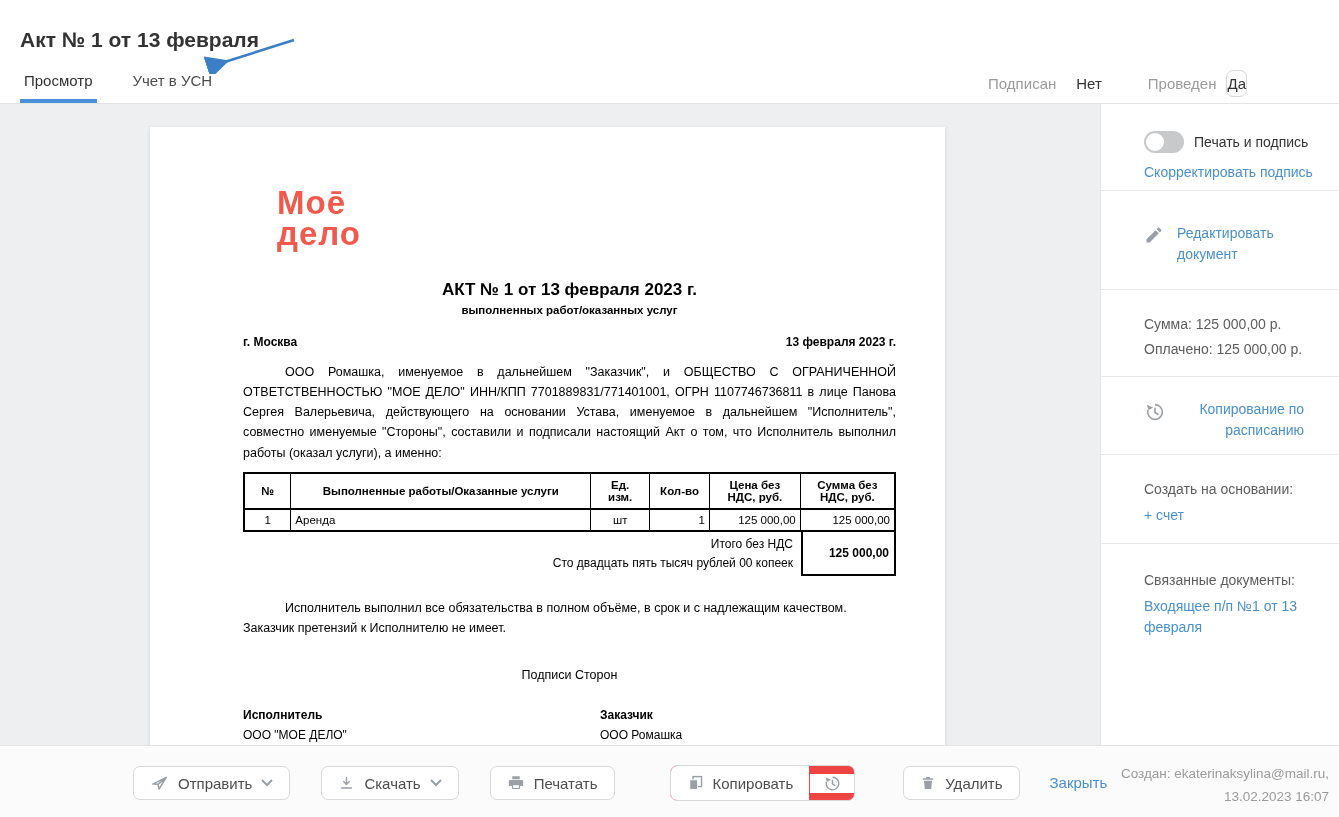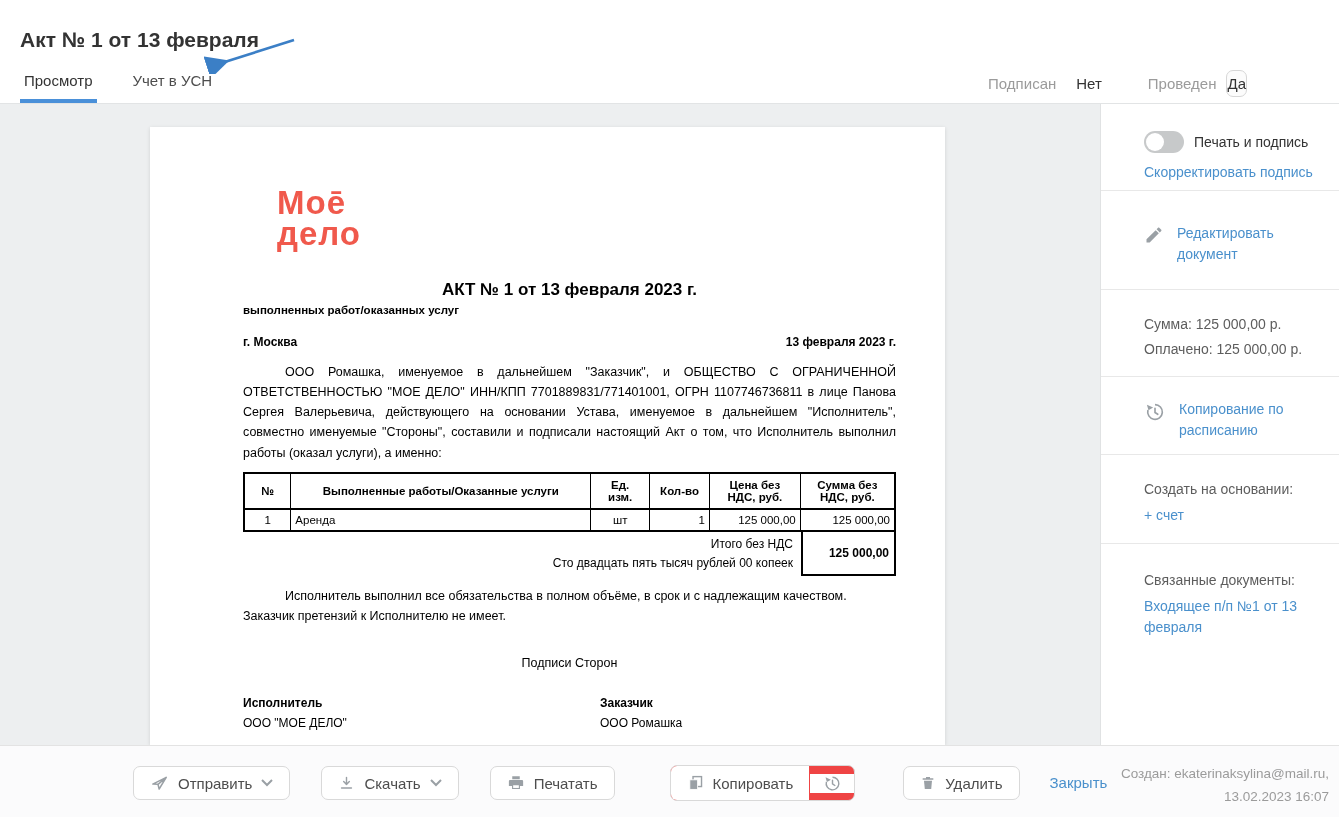--- a/index.html
+++ b/index.html
@@ -24,48 +24,48 @@
                 padding:4px 0; font-size:15px; color:#333; font-family:inherit; cursor:pointer; }
 
   
   .doc-page { position:absolute; left:150px; top:127px; width:795px; height:618px;
               background:#fff; box-shadow:0 1px 4px rgba(0,0,0,.12); overflow:hidden;
               color:#000; }
   .doc-content { padding:0 49px 0 93px; }
   .logo { margin:60px 0 0 34px; color:#f0594c; font-weight:bold; font-size:33px;
           line-height:0.95; letter-spacing:1px; }
   .doc-title { text-align:center; font-size:17px; font-weight:bold; margin-top:30px; }
-  .doc-subtitle { font-size:11.5px; font-weight:bold; margin-top:4px; }
+  .doc-subtitle { text-align:center; font-size:11.5px; font-weight:bold; margin-top:4px; }
   .city-date { display:flex; justify-content:space-between; font-size:12px; font-weight:bold; margin-top:19px; }
   .intro { margin-top:13px; font-size:12.5px; line-height:1.62; text-align:justify; text-indent:42px; }
   .doc-table { border-collapse:collapse; margin-top:9px; width:653px; }
   .doc-table th, .doc-table td { border:1px solid #000; font-size:11.5px; padding:2px 4px; }
   .doc-table { border:2px solid #000; }
   .doc-table thead th { font-weight:bold; text-align:center; white-space:pre-line;
                         border-bottom:2px solid #000; height:36px; }
   .doc-table tbody td { height:22px; }
   .c { text-align:center; } .r { text-align:right; } .l { text-align:left; }
   .totals { display:flex; width:653px; }
   .totals-text { flex:1; text-align:right; font-size:12px; line-height:1.55; padding:3px 8px 0 0; }
   .totals-box { width:95px; border:2px solid #000; border-top:none; display:flex;
                 align-items:center; justify-content:flex-end; padding-right:5px;
                 font-size:12px; font-weight:bold; height:44px; }
-  .closing { margin-top:10px; font-size:12.5px; line-height:1.6; text-indent:42px; }
+  .closing { margin-top:22px; font-size:12.5px; line-height:1.6; text-indent:42px; }
   .sign-title { text-align:center; font-weight:normal; font-size:12.5px; margin-top:30px; }
   .parties { display:flex; margin-top:24px; font-size:12px; line-height:1.65; }
   .party-left { width:357px; }
   .party-role { font-weight:bold; }
 
   
   .sidebar { position:absolute; left:1100px; top:104px; width:239px; height:641px;
              background:#fff; border-left:1px solid #e0e2e3; }
   .side-sec { border-top:1px solid #e8e8e8; padding-left:43px; position:relative; }
   .side-sec:first-child { border-top:none; }
   .sec1 { height:86px; } .sec2 { height:99px; } .sec3 { height:87px; }
-  .sec4 { height:78px; } .sec5 { height:89px; } .sec6 { height:202px; }
+  .sec4 { height:78px;text-align:right; } .sec5 { height:89px; } .sec6 { height:202px; }
   .toggle-row { display:flex; align-items:center; gap:10px; padding-top:27px; }
   .toggle { width:40px; height:22px; border-radius:11px; background:#c7c9ca; position:relative; cursor:pointer; flex:none; }
   .toggle-knob { position:absolute; left:2px; top:2px; width:18px; height:18px; border-radius:50%; background:#fff; }
   .toggle-label { font-size:14px; color:#333;text-align:center; }
   .blue-link { color:#4a90cc; font-size:14px; cursor:pointer; text-decoration:none; line-height:1.5; }
   .sec1 .blue-link { display:inline-block; margin-top:9px; }
   .icon-row { display:flex; align-items:flex-start; gap:13px; padding-top:32px; }
   .sec4 .icon-row { padding-top:22px; }
   .icon-row svg { flex:none; margin-top:2px; }
   .wrap-link { width:125px; display:inline-block; }

